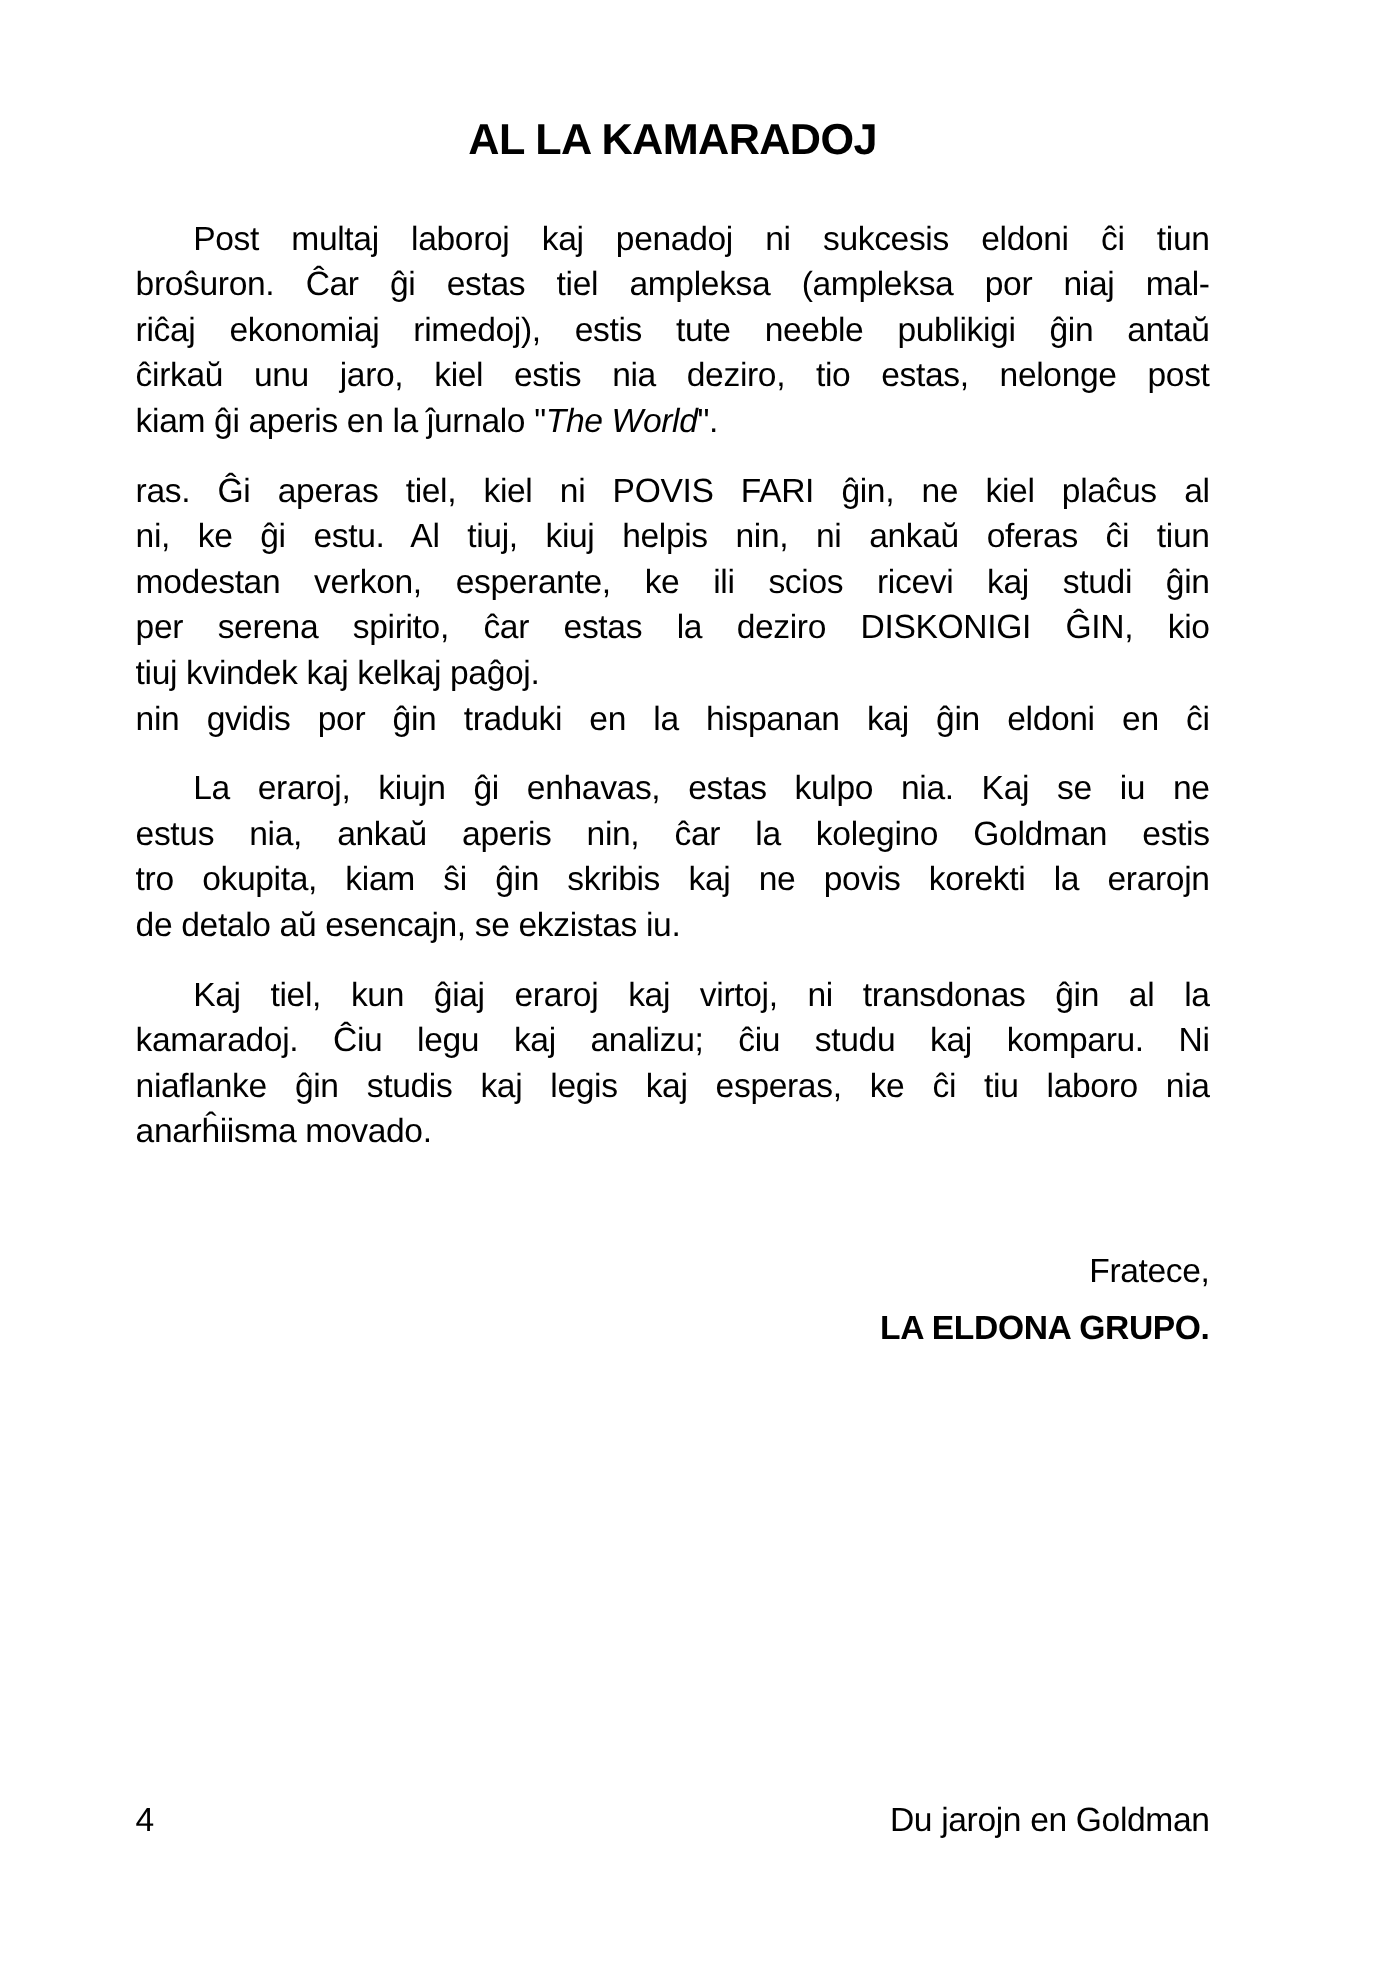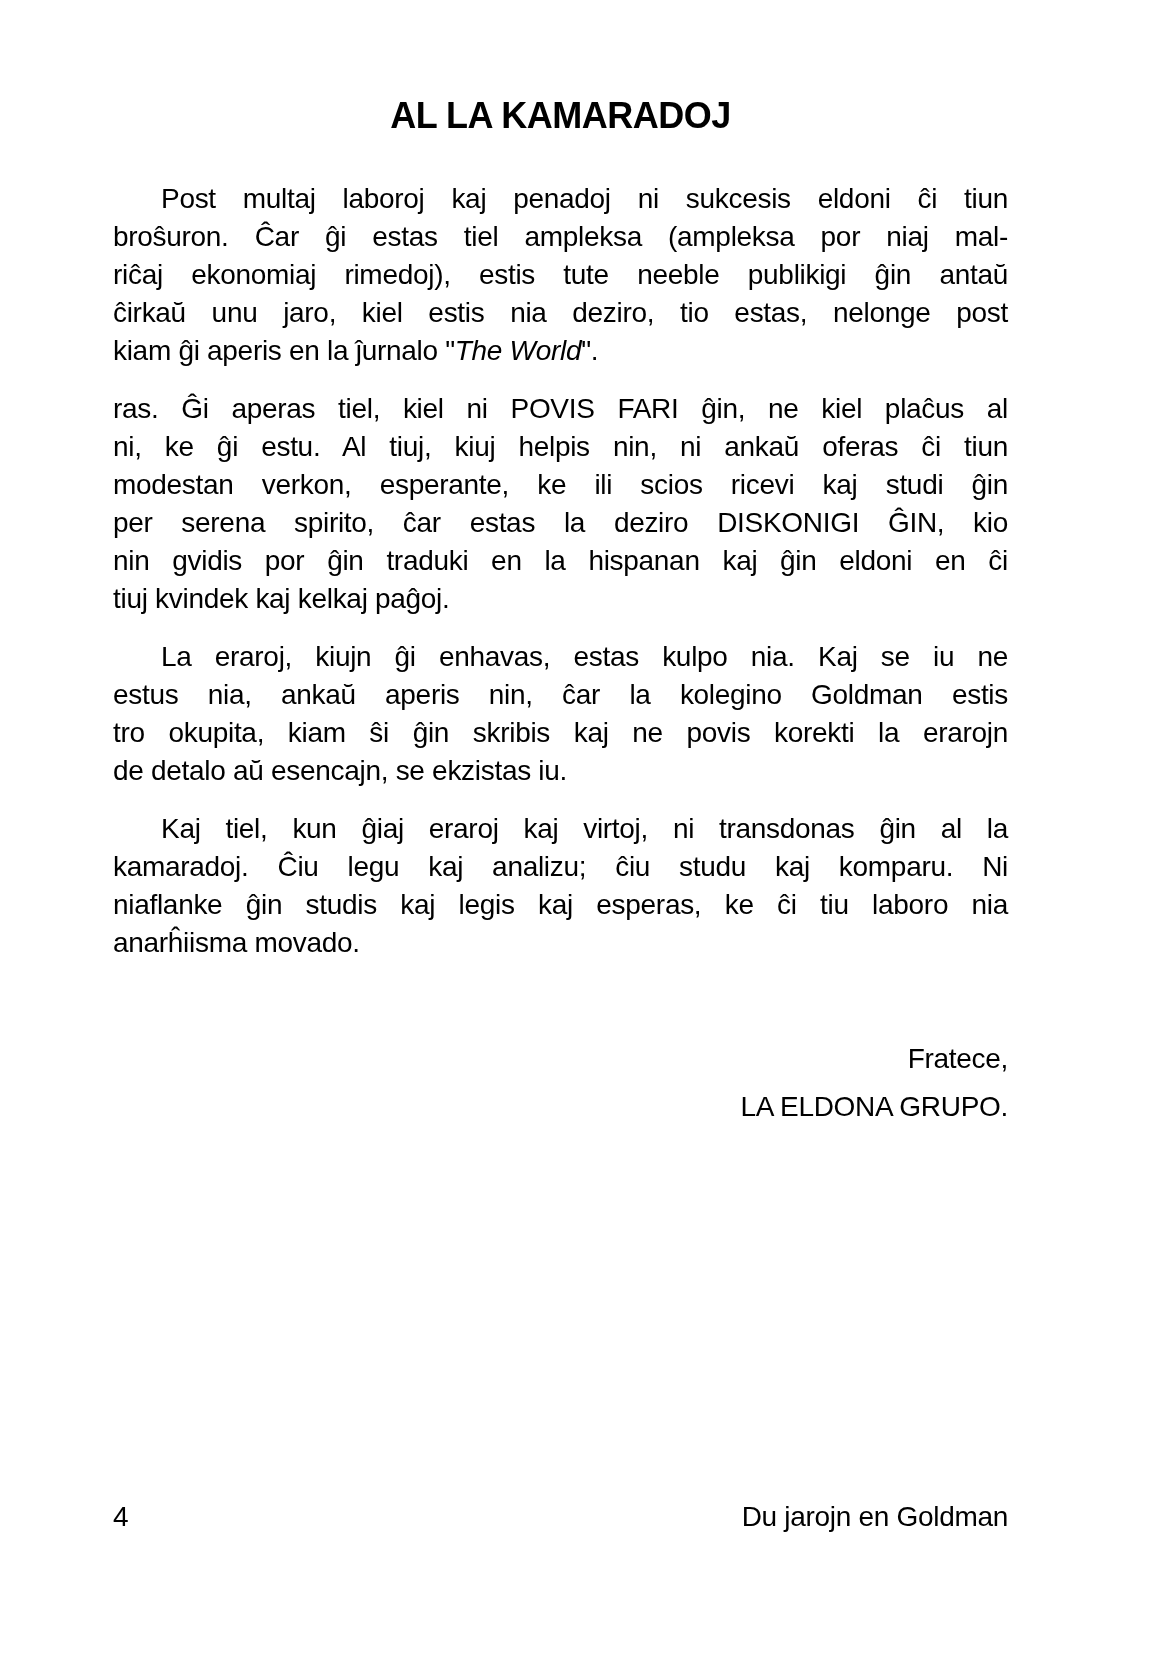--- a/index.html
+++ b/index.html
@@ -59,20 +59,21 @@
     margin-top: 78px;
     text-align: right;
   }
   .closing-line {
     font-size: 28px;
     line-height: 38px;
     letter-spacing: -0.3px;
   }
   .closing-line + .closing-line {
     margin-top: 10px;
+    font-weight: bold;
   }
   .footer {
     position: absolute;
     left: 0;
     top: 1498px;
     width: 100%;
     display: flex;
     justify-content: space-between;
     font-size: 28px;
     line-height: 38px;
@@ -92,22 +93,22 @@
     <div class="bodyline just">riĉaj ekonomiaj rimedoj), estis tute neeble publikigi ĝin antaŭ</div>
     <div class="bodyline just">ĉirkaŭ unu jaro, kiel estis nia deziro, tio estas, nelonge post</div>
     <div class="bodyline"><span>kiam ĝi aperis en la ĵurnalo "</span><span class="italic">The World</span><span>".</span></div>
   </div>
 
   <div class="para">
     <div class="bodyline just">ras. Ĝi aperas tiel, kiel ni POVIS FARI ĝin, ne kiel plaĉus al</div>
     <div class="bodyline just">ni, ke ĝi estu. Al tiuj, kiuj helpis nin, ni ankaŭ oferas ĉi tiun</div>
     <div class="bodyline just">modestan verkon, esperante, ke ili scios ricevi kaj studi ĝin</div>
     <div class="bodyline just">per serena spirito, ĉar estas la deziro DISKONIGI ĜIN, kio</div>
+    <div class="bodyline">tiuj kvindek kaj kelkaj paĝoj.</div>
     <div class="bodyline just">nin gvidis por ĝin traduki en la hispanan kaj ĝin eldoni en ĉi</div>
-    <div class="bodyline">tiuj kvindek kaj kelkaj paĝoj.</div>
   </div>
 
   <div class="para">
     <div class="bodyline just indent">La eraroj, kiujn ĝi enhavas, estas kulpo nia. Kaj se iu ne</div>
     <div class="bodyline just">estus nia, ankaŭ aperis nin, ĉar la kolegino Goldman estis</div>
     <div class="bodyline just">tro okupita, kiam ŝi ĝin skribis kaj ne povis korekti la erarojn</div>
     <div class="bodyline">de detalo aŭ esencajn, se ekzistas iu.</div>
   </div>
 
   <div class="para">

